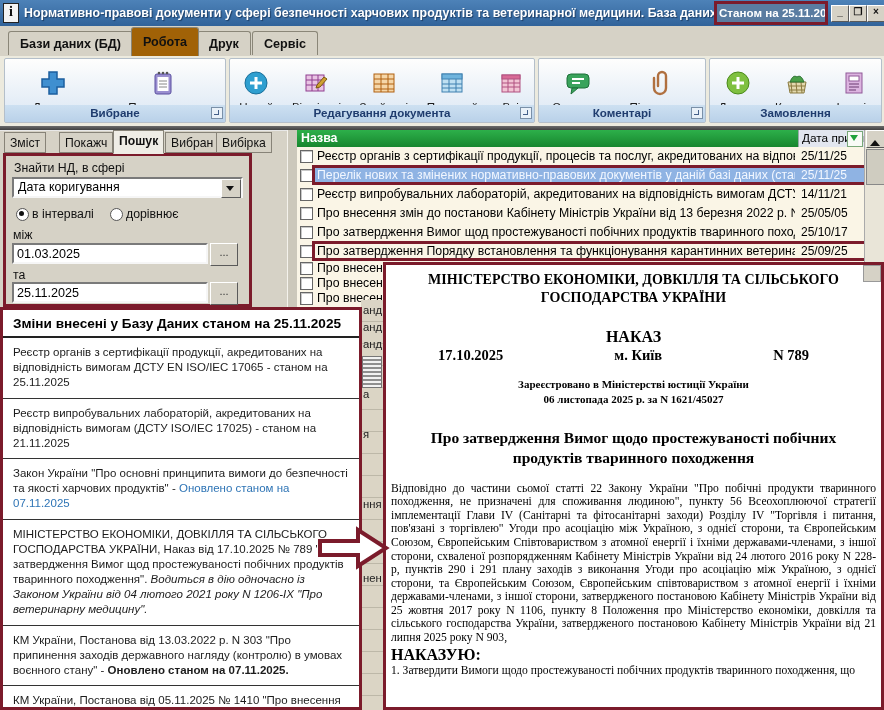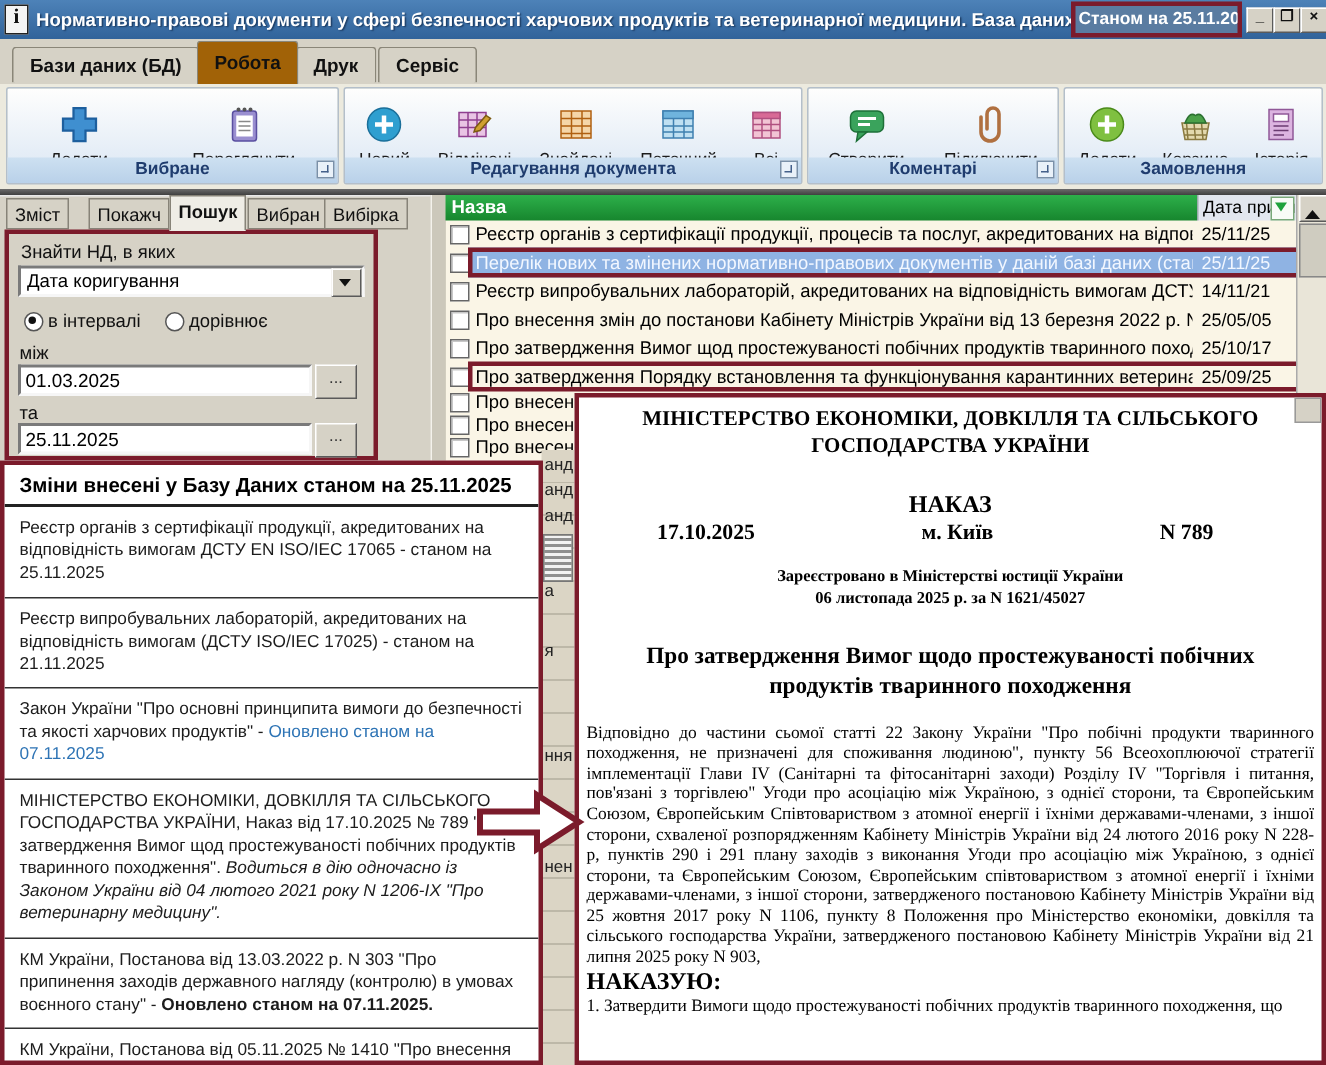--- a/index.html
+++ b/index.html
@@ -238,21 +238,21 @@
 
   <div class="abs" id="ribbonline"></div>
 
   <div class="sidetab" style="left:4px">Зміст</div>
   <div class="sidetab" style="left:59px">Покажч</div>
   <div class="sidetab active" style="left:113px">Пошук</div>
   <div class="sidetab" style="left:165px">Вибран</div>
   <div class="sidetab" style="left:216px">Вибірка</div>
 
   <div class="abs" id="search">
-    <div class="s-label" style="left:8px;top:5px">Знайти НД, в яких</div>
+    <div class="s-label" style="left:8px;top:5px">Знайти НД, в сфері</div>
     <div class="combo">
       <span>Дата коригування</span>
       <span class="combo-btn"></span>
     </div>
     <div class="radio sel" style="left:10px;top:52px"></div>
     <div class="s-label" style="left:26px;top:51px">в інтервалі</div>
     <div class="radio" style="left:104px;top:52px"></div>
     <div class="s-label" style="left:120px;top:51px">дорівнює</div>
     <div class="s-label" style="left:7px;top:72px">між</div>
     <input class="sinput" style="left: 6px; top: 87px; width: 196px;" value="01.03.2025">

